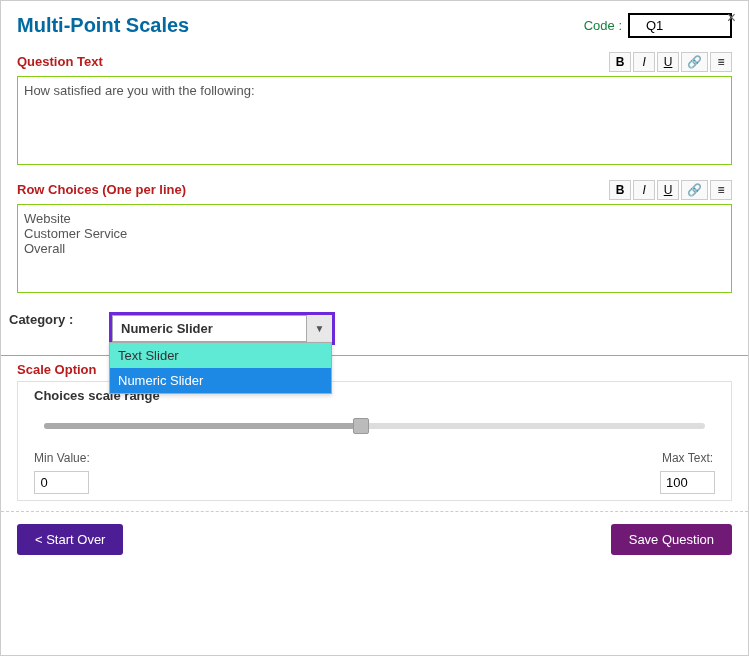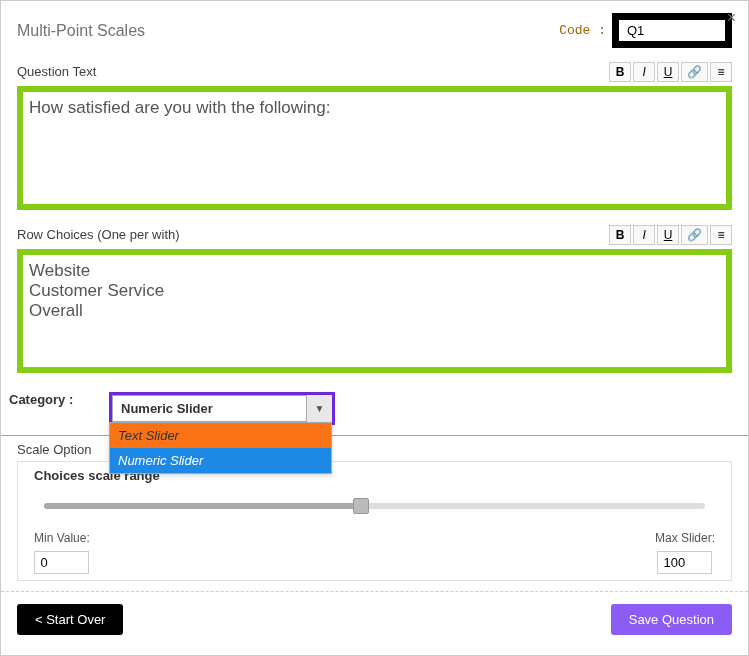--- a/index.html
+++ b/index.html
@@ -31,47 +31,46 @@
       border: none;
     }
     .dialog-header {
       padding: 12px 16px 8px 16px;
       display: flex;
       align-items: center;
       justify-content: space-between;
       border-bottom: none;
     }
     .dialog-title {
-      font-size: 16px;
-      font-weight: normal;
-      color: #737373;
+      font-size: 20px;
+      font-weight: bold;
+      color: #0369a1;
     }
     .code-row {
       display: flex;
       align-items: center;
       gap: 6px;
     }
     .code-label {
       font-size: 13px;
-      color: #a16207;
-      font-family: Liberation Mono, monospace;
+      color: #15803d;
     }
     .code-input {
-      border: 7px solid #000000;
-      padding: 3px 8px;
-      width: 120px;
+      border: 2px solid #000000;
+      padding: 3px 16px;
+      width: 104px;
       font-size: 13px;
     }
     .section {
       padding: 6px 16px;
     }
     .section-label {
-      font-weight: normal;
-      font-size: 13px;
-      color: #404040;
+      font-weight: bold;
+      font-size: 13px;
+      color: #b91c1c;
       margin-bottom: 4px;
     }
     .toolbar {
       display: flex;
       align-items: center;
       gap: 2px;
       margin-bottom: 2px;
     }
     .toolbar-row {
       display: flex;
@@ -86,22 +85,22 @@
       cursor: pointer;
       font-size: 12px;
       min-width: 22px;
       text-align: center;
     }
     .toolbar-btn.bold { font-weight: bold; }
     .toolbar-btn.italic { font-style: italic; }
     .toolbar-btn.underline { text-decoration: underline; }
     textarea {
       width: 100%;
-      border: 6px solid #84cc16;
-      font-size: 17px;
+      border: 1px solid #84cc16;
+      font-size: 13px;
       padding: 6px;
       resize: none;
       font-family: Arial, sans-serif;
       color: #555;
     }
     .row-choices-header {
       display: flex;
       align-items: center;
       justify-content: space-between;
       margin-bottom: 2px;
@@ -149,25 +148,24 @@
       justify-content: center;
       pointer-events: none;
       font-size: 10px;
       color: #555;
     }
     .dropdown-list {
       position: absolute;
       top: 100%;
       left: -3px;
       width: calc(100% + 3px);
-      background: #f97316;
+      background: #5eead4;
       border: 1px solid #aaa;
       z-index: 100;
       box-shadow: 0 2px 4px rgba(0,0,0,0.15);
-      font-style: italic;
     }
     .dropdown-item {
       padding: 5px 8px;
       font-size: 13px;
       cursor: pointer;
       color: #333;
     }
     .dropdown-item.selected {
       background: #1e88e5;
       color: #fff;
@@ -244,33 +242,33 @@
     }
     .dialog-footer {
       display: flex;
       justify-content: space-between;
       align-items: center;
       padding: 12px 16px;
       border-top: 1px dashed #ccc;
       margin-top: 10px;
     }
     .btn-start-over {
-      background: #000000;
+      background: #4c1d95;
       color: #fff;
       border: none;
       padding: 8px 18px;
       font-size: 13px;
       cursor: pointer;
       border-radius: 3px;
       display: flex;
       align-items: center;
       gap: 4px;
     }
     .btn-save {
-      background: #8b5cf6;
+      background: #701a75;
       color: #fff;
       border: none;
       padding: 8px 18px;
       font-size: 13px;
       cursor: pointer;
       border-radius: 3px;
     }
     .link-icon {
       font-size: 12px;
     }
@@ -299,21 +297,21 @@
         <button class="toolbar-btn underline">U</button>
         <button class="toolbar-btn link-icon">🔗</button>
         <button class="toolbar-btn">≡</button>
       </div>
     </div>
     <textarea rows="5" style="">How satisfied are you with the following:</textarea>
   </div>
 
   <div class="section">
     <div class="row-choices-header">
-      <span class="section-label">Row Choices (One per with)</span>
+      <span class="section-label">Row Choices (One per line)</span>
       <div class="toolbar">
         <button class="toolbar-btn bold">B</button>
         <button class="toolbar-btn italic">I</button>
         <button class="toolbar-btn underline">U</button>
         <button class="toolbar-btn link-icon">🔗</button>
         <button class="toolbar-btn">≡</button>
       </div>
     </div>
     <textarea rows="5" style="">Website
 Customer Service
@@ -347,21 +345,21 @@
         <div class="slider-track-fill"></div>
         <div class="slider-thumb"></div>
       </div>
     </div>
     <div class="min-max-row">
       <div class="min-max-item">
         <span class="min-max-label">Min Value:</span>
         <input class="min-max-input" type="text" value="0" style="">
       </div>
       <div class="min-max-item">
-        <span class="min-max-label">Max Slider:</span>
+        <span class="min-max-label">Max Text:</span>
         <input class="min-max-input" type="text" value="100" style="">
       </div>
     </div>
   </div>
 
   <div class="dialog-footer">
     <button class="btn-start-over">&lt; Start Over</button>
     <button class="btn-save">Save Question</button>
   </div>
 </div>

